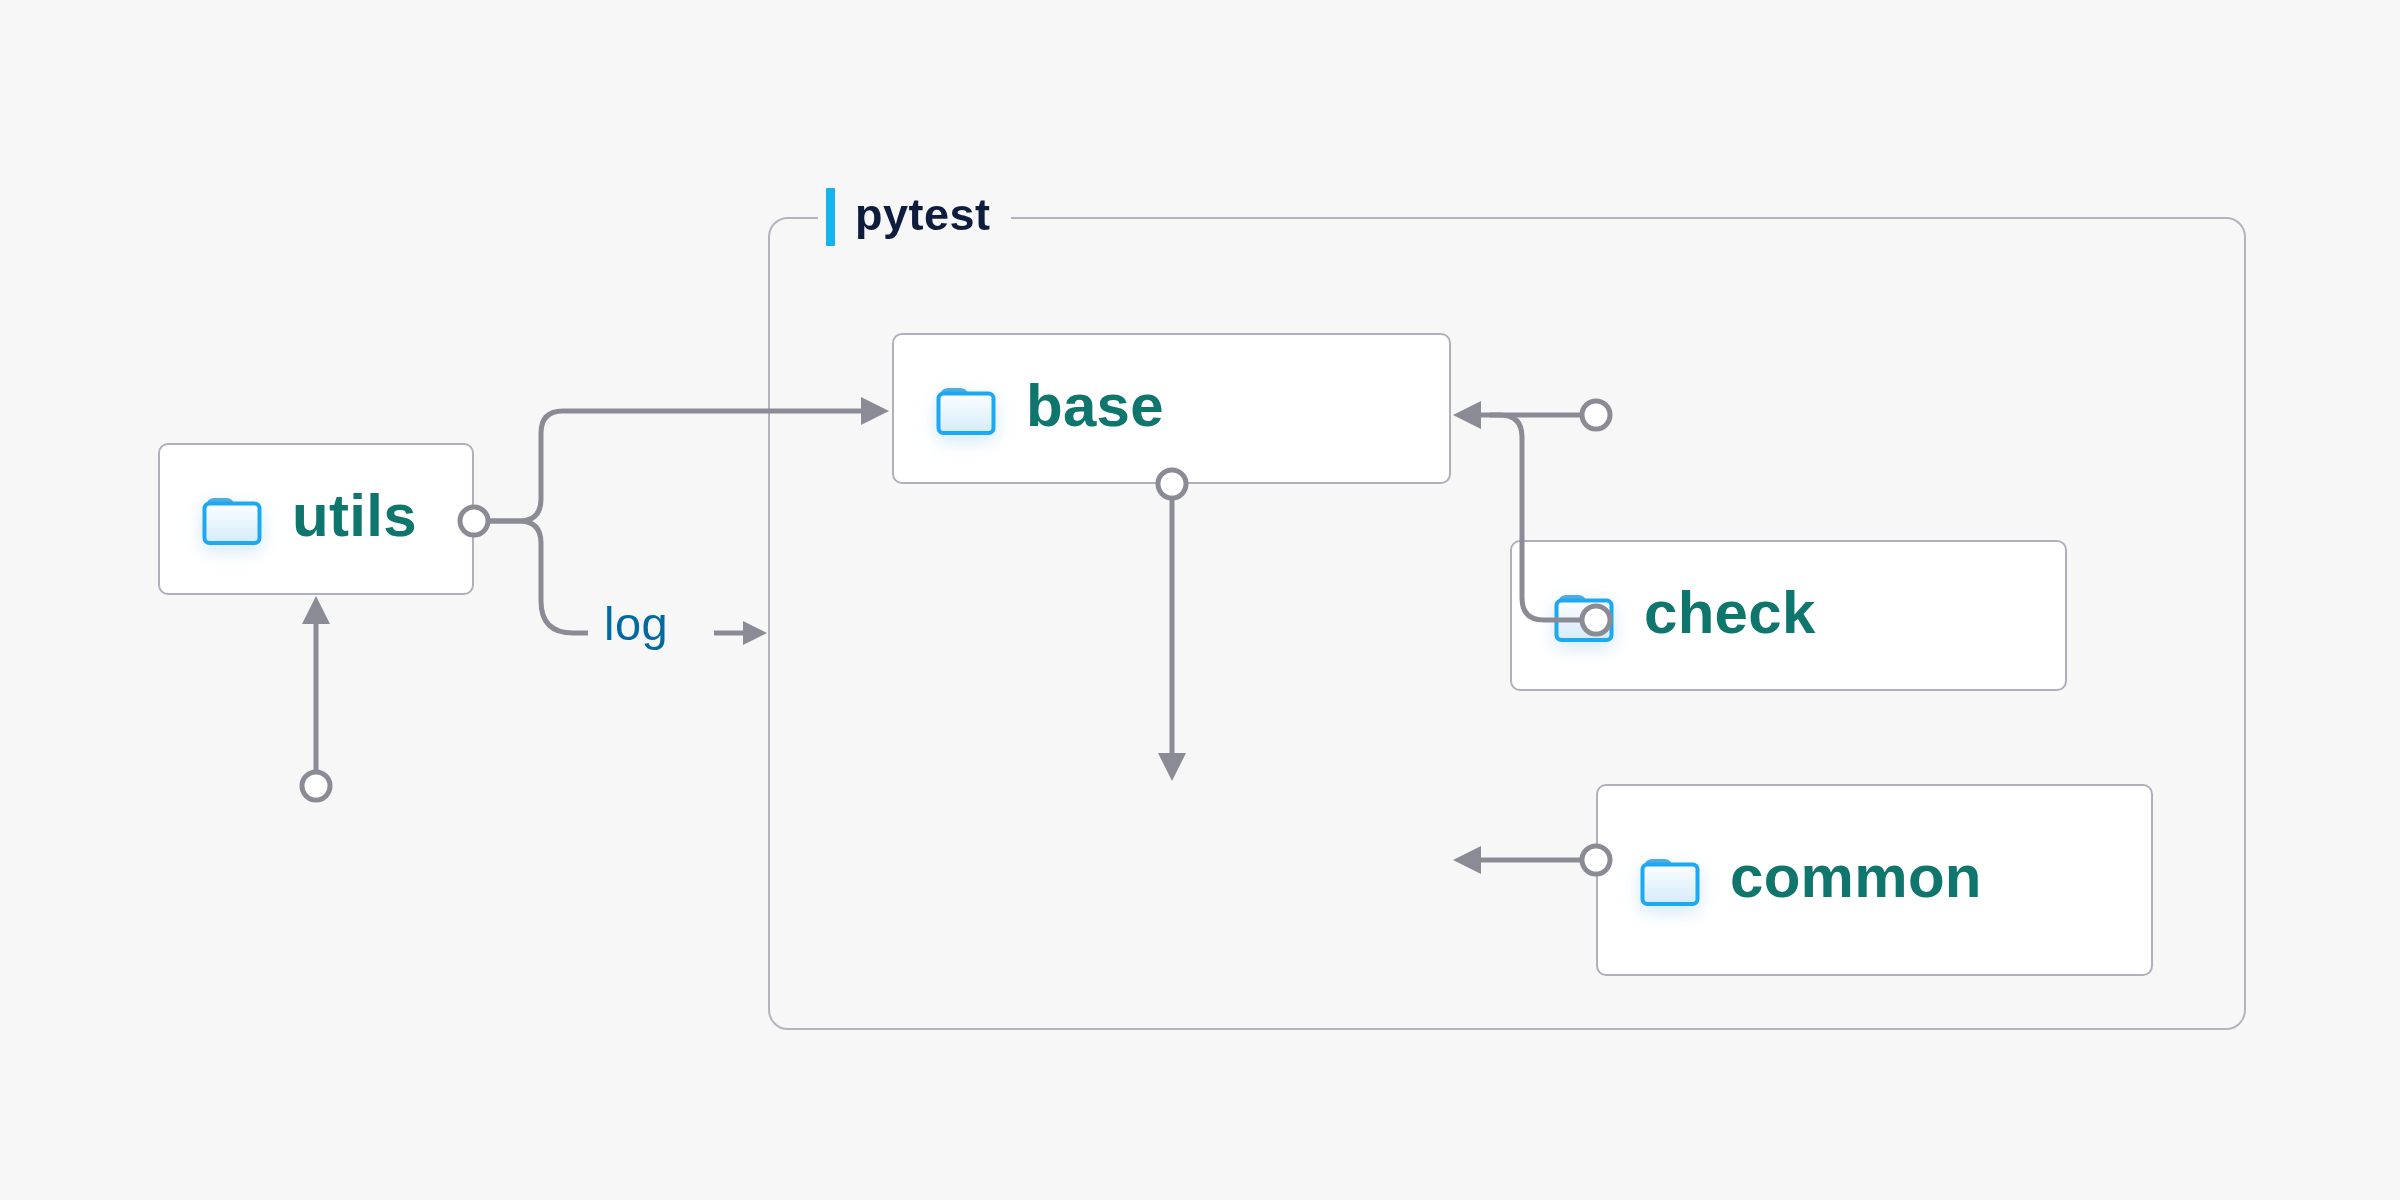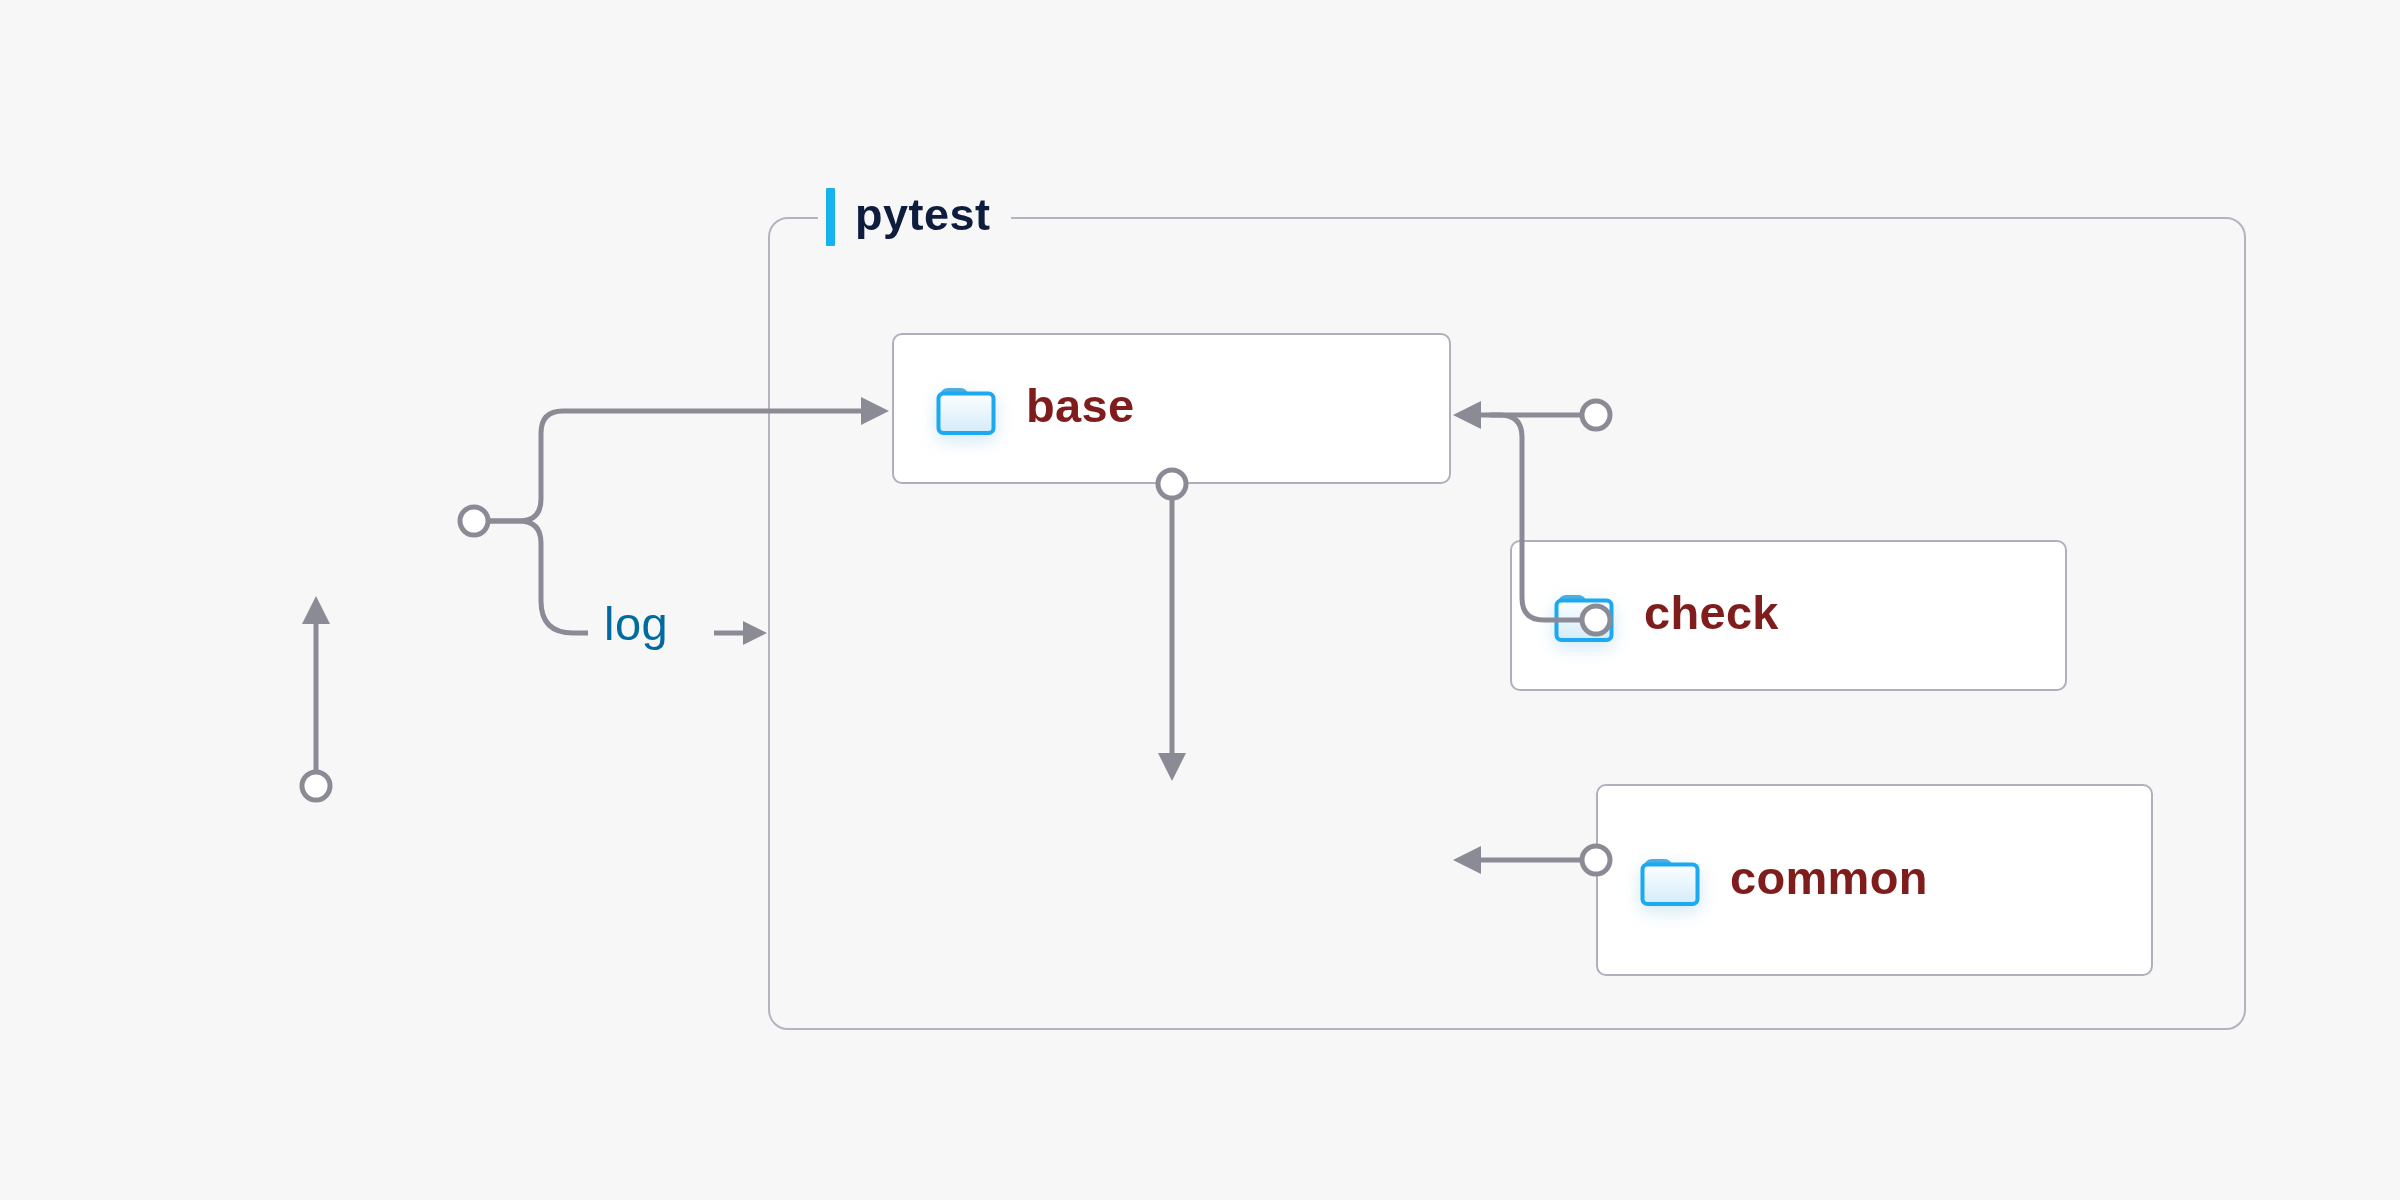--- a/index.html
+++ b/index.html
@@ -62,23 +62,23 @@
     border: 2px solid #b0b0bc;
     border-radius: 10px;
     box-sizing: border-box;
     display: flex;
     align-items: center;
     padding-left: 40px;
     gap: 28px;
     z-index: 2;
   }
   .node .label {
-    font-size: 47px;
+    font-size: 60px;
     font-weight: 700;
-    color: #7f1d1d;
+    color: #0f766e;
     letter-spacing: 0.3px;
     line-height: 1;
     padding-bottom: 6px;
   }
   .folder-svg {
     width: 64px;
     height: 54px;
     flex: 0 0 auto;
     filter: drop-shadow(0 6px 9px rgba(30, 140, 200, 0.20));
   }
@@ -135,20 +135,26 @@
 </svg>
 
 <div class="stage">
 
   <div class="group-box"></div>
   <div class="group-label">
     <span class="accent-bar"></span>
     <span class="group-title">pytest</span>
   </div>
 
+  <div class="node node-utils">
+    <svg class="folder-svg">
+        <use href="#icon-folder"></use>
+      </svg>
+    <span class="label">utils</span>
+  </div>
 
 
   <div class="node node-base">
     <svg class="folder-svg">
         <use href="#icon-folder"></use>
       </svg>
     <span class="label">base</span>
   </div>
 
 

